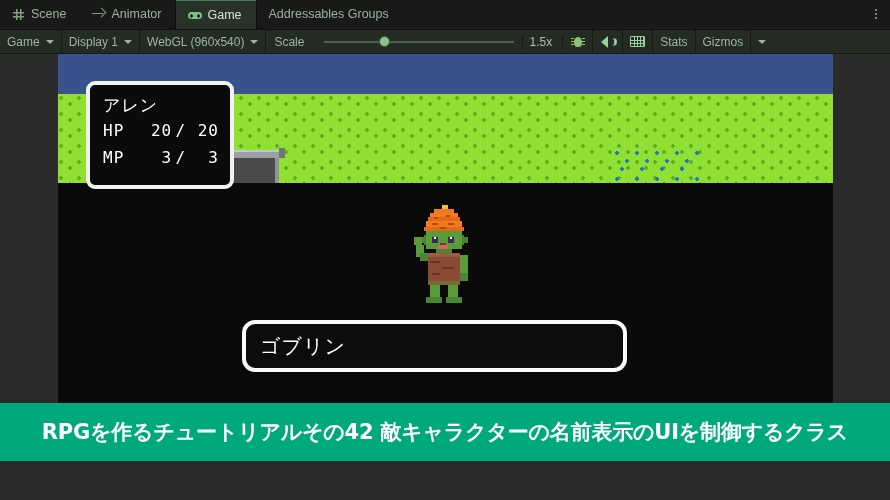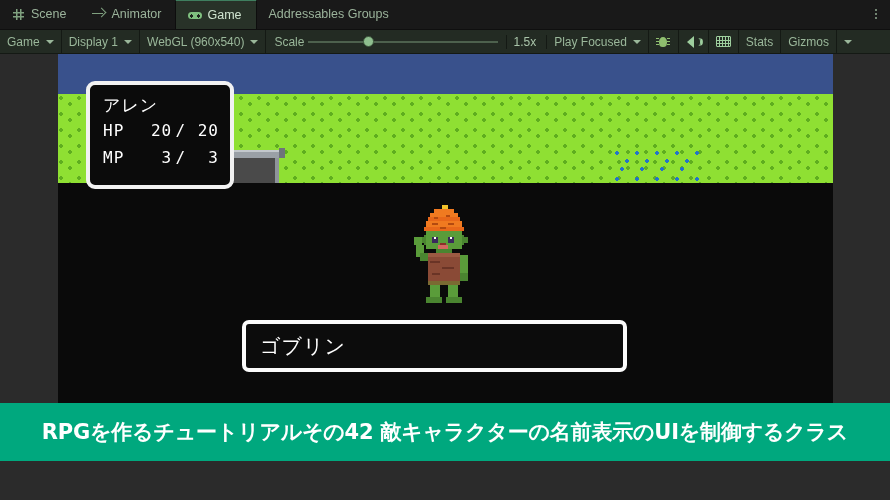--- a/index.html
+++ b/index.html
@@ -92,21 +92,21 @@
   .tb-item {
     height:24px; display:flex; align-items:center; gap:6px;
     padding:0 7px; white-space:nowrap;
     border-right:1px solid #141914;
   }
   .tb-item.noborder { border-right:none; }
   .caret {
     width:0; height:0; border-left:4px solid transparent; border-right:4px solid transparent;
     border-top:4.5px solid #9ab79a; display:inline-block; flex:0 0 auto;
   }
-  .tb-scale { display:flex; align-items:center; gap:4px; padding:0 8px; border-right:1px solid #141914;text-align:right;}
+  .tb-scale { display:flex; align-items:center; gap:20px; padding:0 8px; border-right:1px solid #141914;text-align:right;}
   .slider { position:relative; width:190px; height:14px; display:flex; align-items:center; }
   .slider .track { position:absolute; left:0; right:0; height:2px; background:#4d614d; }
   .slider .knob {
     position:absolute; left:55px; width:11px; height:11px; border-radius:50%;
     background:#8fbf8f; border:1px solid #3c553c;
   }
   .tb-zoom { padding:0 10px 0 6px; border-right:1px solid #141914; color:#a9c4a9; }
   .tb-icon { width:30px; justify-content:center; }
 
   
@@ -214,21 +214,21 @@
   .sp-cur { width:40px; text-align:right; }
   .sp-sep { width:20px; text-align:center; }
   .sp-max { width:34px; text-align:right; }
 
   
   .enemy-sprite { position:absolute; left:352px; top:151px; width:68px; height:98px; }
 
   
   .enemy-name-box {
     position:absolute; left:184px; top:266px; width:385px; height:52px;
-    background:#0c0c0c; border:4px solid #fbfbfb; border-radius:7px;
+    background:#0c0c0c; border:4px solid #fbfbfb; border-radius:13px;
     display:flex; align-items:center; padding-left:14px;
   }
   .enemy-name-text {
     font-family:"DejaVu Sans Mono","Liberation Mono", monospace;
     font-size:20px; color:#ffffff; letter-spacing:1px;
   }
 
   
   .banner {
     position:absolute; left:0; top:403px; width:890px; height:58px;
@@ -297,24 +297,20 @@
     <div class="tb-scale">
       <span>Scale</span>
       <span class="slider">
         <span class="track"></span>
         <span class="knob"></span>
       </span>
     </div>
 
     <div class="tb-zoom">1.5x</div>
 
-    <div class="tb-item">
-      <span>Play Focused</span>
-      <span class="caret"></span>
-    </div>
 
     <div class="tb-item tb-icon">
       <span class="ic-bug"></span>
     </div>
 
     <div class="tb-item tb-icon">
       <span class="ic-spk"></span>
     </div>
 
     <div class="tb-item tb-icon">

